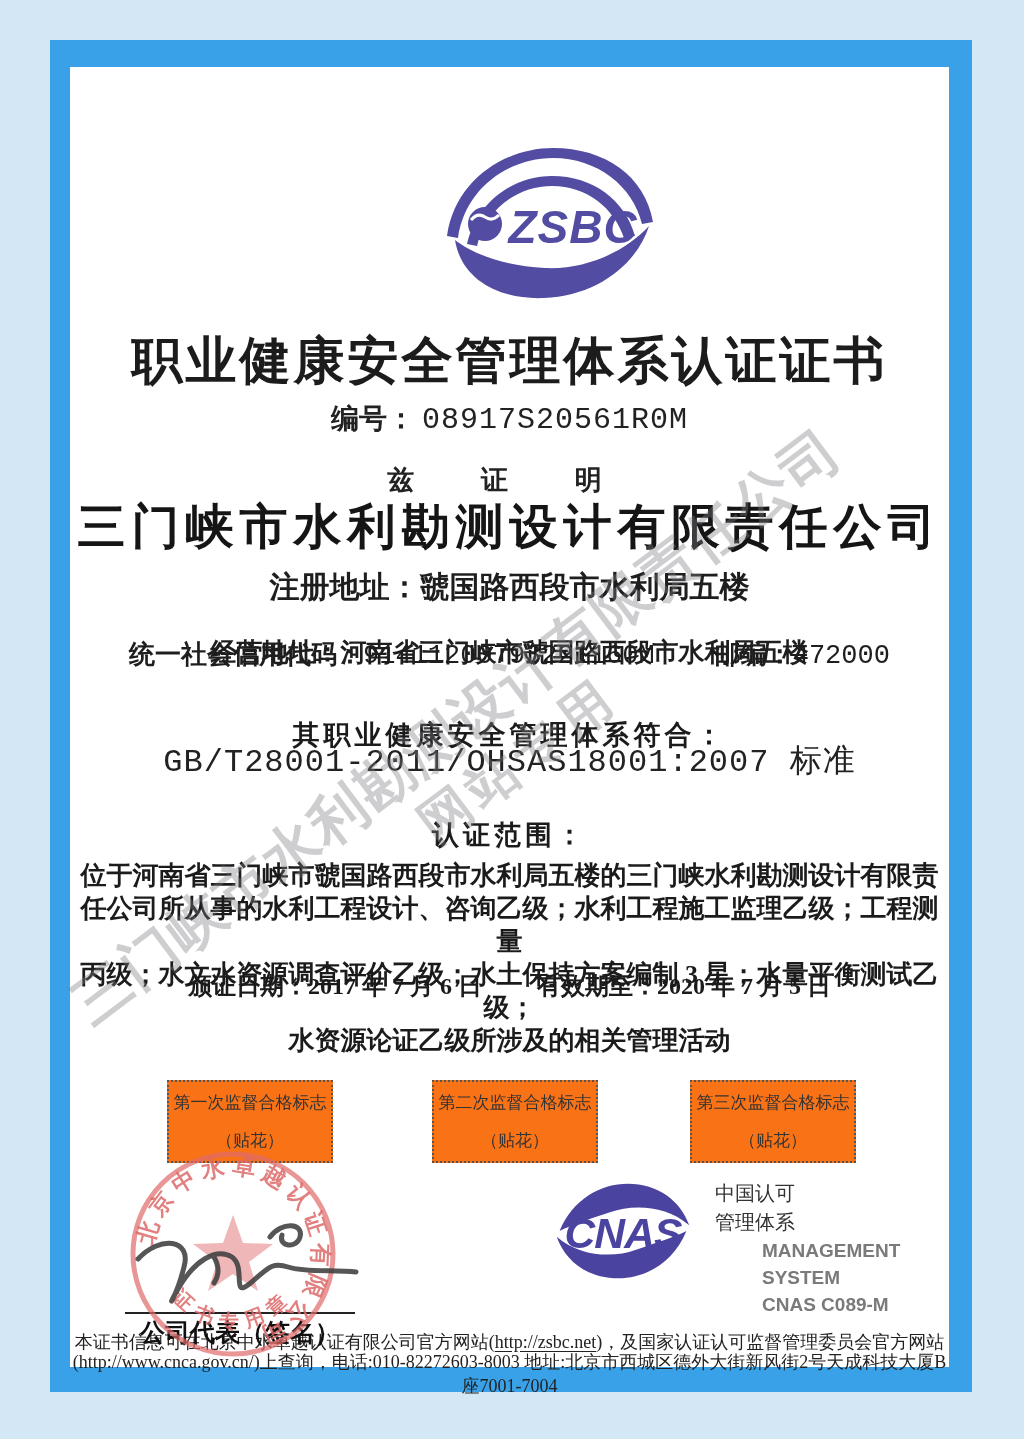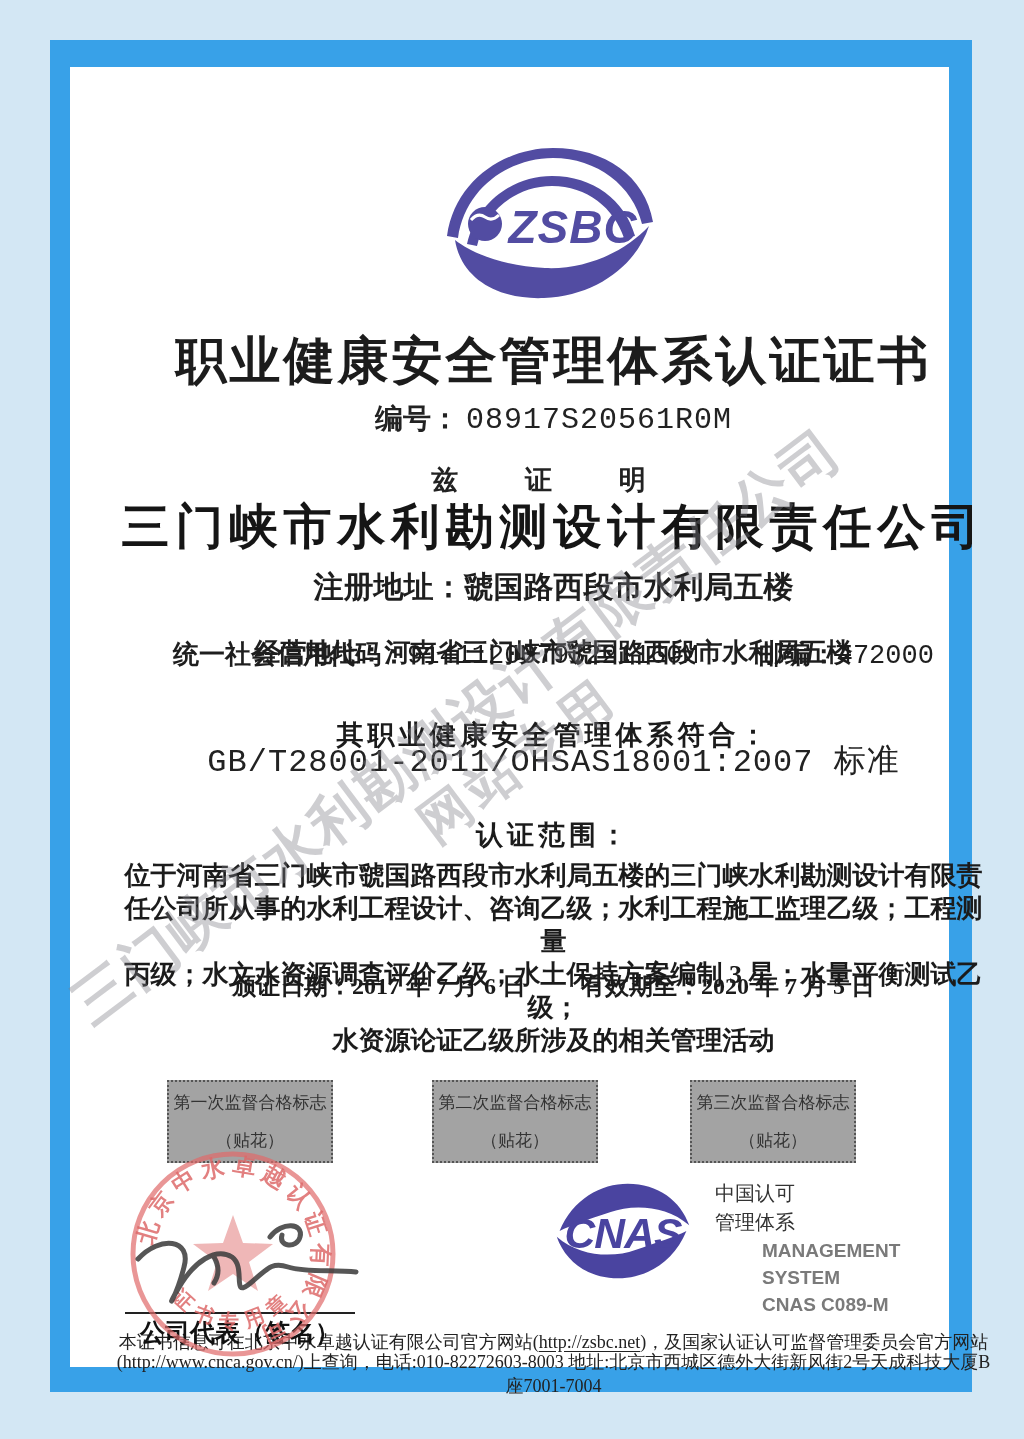--- a/index.html
+++ b/index.html
@@ -25,21 +25,21 @@
   .wm {
     position:absolute; white-space:nowrap; color:rgba(125,125,133,.38);
     font-family:"Liberation Serif","DejaVu Serif",serif; font-weight:600;
     pointer-events:none; z-index:3;
   }
   .wm1 { left:387px; top:660px; font-size:57px; letter-spacing:2px;
          transform:translate(-50%,-50%) rotate(-37deg); }
   .wm2 { left:448px; top:694px; font-size:52px; letter-spacing:6px;
          transform:translate(-50%,-50%) rotate(-37deg); }
 
-  .content { position:relative; z-index:2; width:100%; height:100%;padding-left:44px; }
+  .content { position:relative; z-index:2; width:100%; height:100%; }
 
   .logo-zsbc { left:355px; top:72px; width:250px; height:162px; }
 
   .title {
     top:260px; font-family:"Liberation Sans","DejaVu Sans",sans-serif;
     font-weight:900; font-size:51px; letter-spacing:3px; color:#1c1c1c;
   }
   .certno { top:333px; font-size:28px; font-weight:700; color:#222; }
   .certno .num { font-family:"Liberation Mono","DejaVu Sans Mono",monospace;
                  font-weight:400; font-size:30px; letter-spacing:1px; }
@@ -56,21 +56,21 @@
               font-size:32px; letter-spacing:1px; color:#222; }
   .scopehead { top:750px; font-size:27px; font-weight:700; letter-spacing:4px; color:#1b1b1b; }
   .scope { top:792px; font-size:26px; font-weight:700; line-height:33px; color:#1b1b1b; }
   .dates { top:903px; font-size:24px; font-weight:700; color:#1b1b1b; }
   .dates .sp { display:inline-block; width:55px; }
   .note { top:972px; font-size:22px; font-weight:700; color:#1b1b1b; }
 
   .supbox {
     position:absolute; top:1013px; width:166px; height:83px;
     border:2px dotted #555; display:flex; flex-direction:column;
-    align-items:center; justify-content:center; background:#a3a3a3;
+    align-items:center; justify-content:center; background:#f97316;
   }
   .supbox .l1 { font-size:17px; color:#333; }
   .supbox .l2 { font-size:17px; color:#333; margin-top:15px; }
   .b1 { left:97px; } .b2 { left:362px; } .b3 { left:620px; }
 
   .stamp { left:48px; top:1072px; width:250px; height:230px; z-index:4; }
 
   .cnas-logo { left:482px; top:1108px; width:142px; height:112px; }
   .cnas-text { left:645px; top:1112px; }
   .cnas-text .zh { font-size:20px; color:#333; line-height:29px; }

